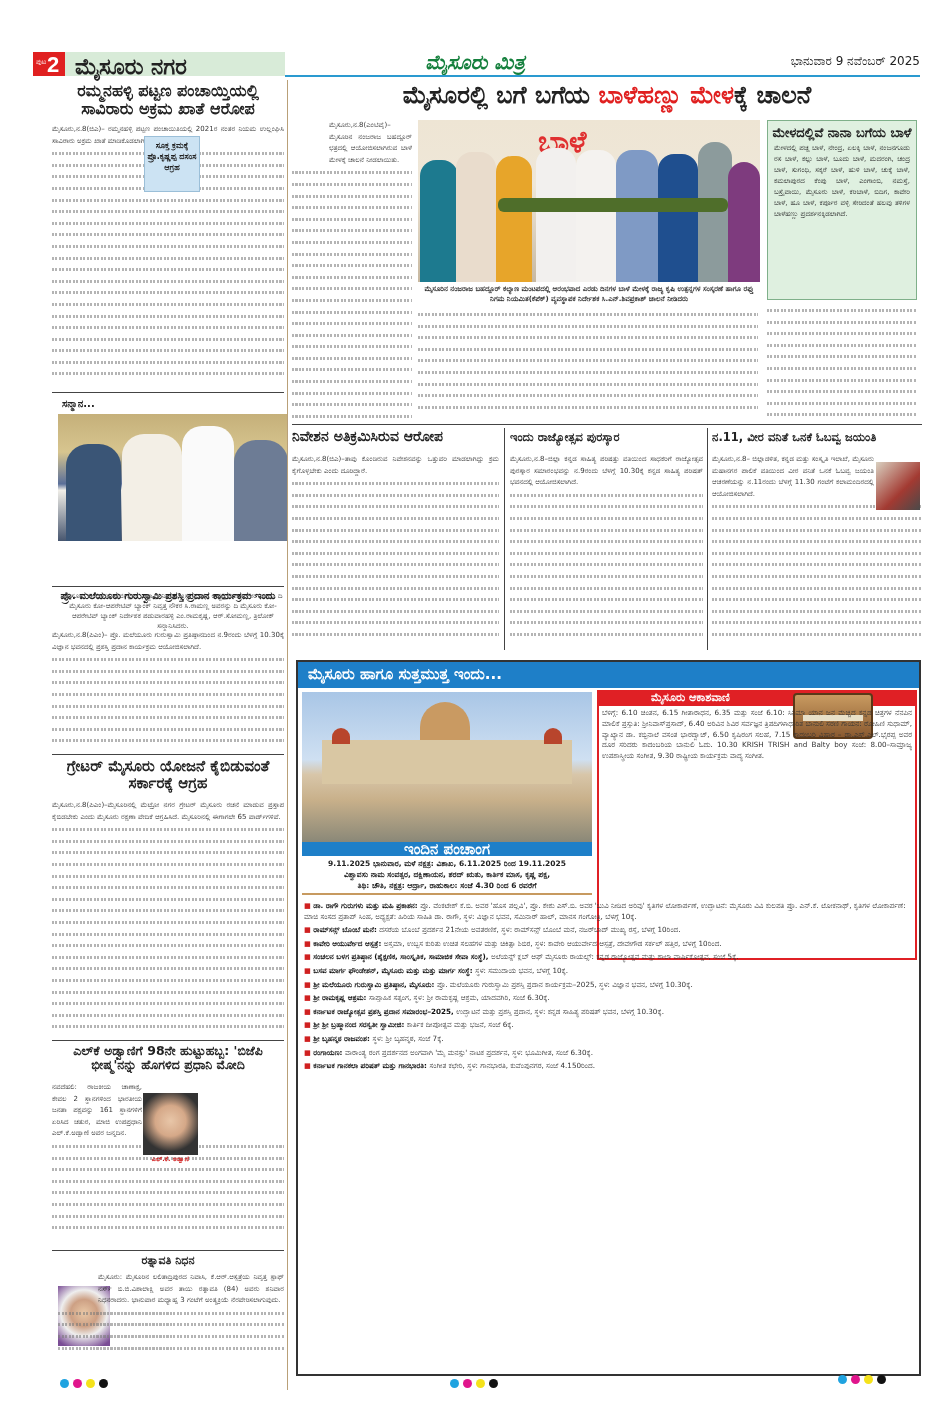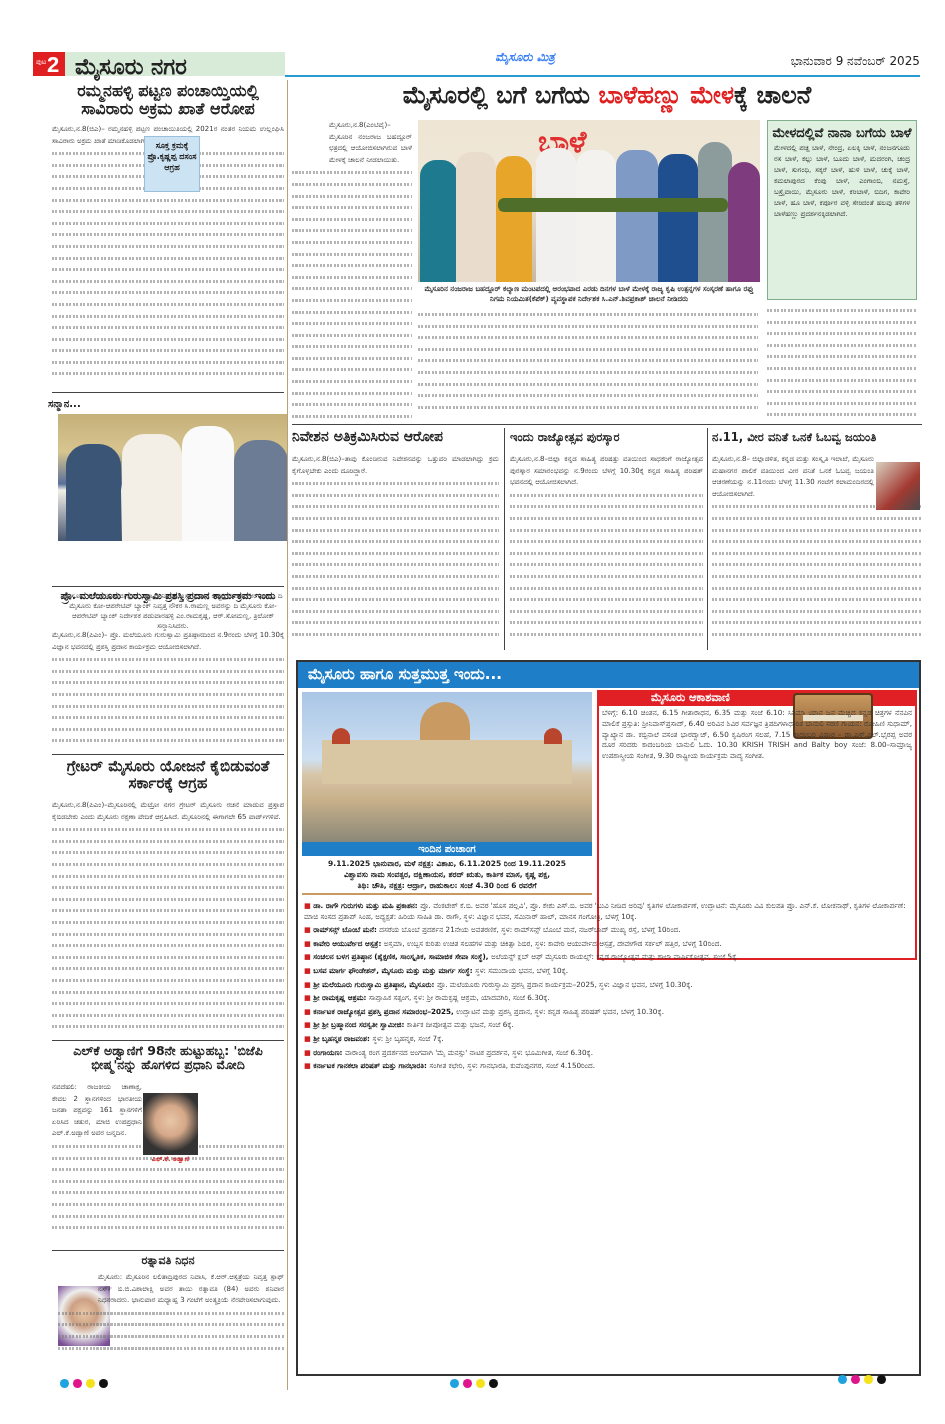--- a/index.html
+++ b/index.html
@@ -3,21 +3,21 @@
 <meta charset="utf-8">
 <style>
   * { box-sizing: border-box; margin: 0; padding: 0; }
   body { width: 945px; height: 1424px; background: #fff; font-family: "DejaVu Sans", sans-serif; color: #222; position: relative; overflow: hidden; }
   .abs { position: absolute; }
   .page-no { left: 33px; top: 52px; width: 32px; height: 24px; background: #e02020; color: #fff; }
   .page-no .pg-small { position: absolute; left: 3px; top: 6px; font-size: 7px; }
   .page-no .pg-big { position: absolute; left: 14px; top: 0px; font-size: 22px; font-weight: bold; font-family: "Liberation Sans", sans-serif; }
   .section-bar { left: 65px; top: 52px; width: 220px; height: 24px; background: #d8ebd8; }
   .section-bar span { position: absolute; left: 10px; top: 2px; font-size: 22px; font-weight: bold; }
-  .brand { left: 395px; top: 50px; width: 160px; height: 24px; text-align: right; color: #3b82f6; font-size: 12px; font-weight: bold; font-style: italic; }
+  .brand { left: 395px; top: 50px; width: 160px; height: 24px; text-align: center; color: #15803d; font-size: 20px; font-weight: bold; font-style: italic; }
   .date { left: 680px; top: 54px; width: 240px; text-align: right; font-size: 12px; }
   .blue-rule { left: 285px; top: 75px; width: 635px; height: 2px; background: #2a9ad0; }
   .hl-big { font-weight: bold; line-height: 1.15; }
   .textblock { font-size: 7px; line-height: 11.6px; color: #555; overflow: hidden; text-align: justify; }
   .textblock .ln { height: 11.6px; border-bottom: 0; background: repeating-linear-gradient(90deg, #777 0 2px, transparent 2px 3.5px); background-size: 100% 3px; background-repeat: no-repeat; background-position: 0 5px; opacity: .55; }
   .vline { width: 1px; background: #b9a078; }
   .hline { height: 1px; background: #444; }
   .photo { background: linear-gradient(135deg,#b89868,#d8c7a0 40%,#8a6d4a); }
   .caption { font-size: 7px; line-height: 10px; color: #333; text-align: center; }
   .boxed-quote { background: #cce3f3; border: 1px solid #9bbfd8; text-align: center; font-weight: bold; font-size: 10px; line-height: 13px; padding-top: 3px; }
@@ -66,21 +66,21 @@
     <div class="ln"></div>
     <div class="ln"></div>
     <div class="ln"></div>
     <div class="ln"></div>
     <div class="ln"></div>
     <div class="ln"></div>
   </div>
 <div class="abs boxed-quote" style="left:144px;top:136px;width:56px;height:56px;font-size:8px;line-height:11px;">ಸೂಕ್ತ ಕ್ರಮಕ್ಕೆ ಪ್ರೊ.ಕೃಷ್ಣಪ್ಪ ದಸಂಸ ಆಗ್ರಹ</div>
 <div class="abs hline" style="left:52px;top:392px;width:232px;"></div>
 
-<div class="abs" style="left:48px;top:398px;font-size:10px;font-weight:bold;">ಸನ್ಮಾನ...</div>
+<div class="abs" style="left:62px;top:398px;font-size:10px;font-weight:bold;">ಸನ್ಮಾನ...</div>
 <div class="abs photo" style="left:58px;top:414px;width:230px;height:127px;background:linear-gradient(180deg,#c5b07a 0%,#d7c58f 30%,#5a6f99 55%,#f0eee8 60%,#47566f 100%);">
   <div style="position:absolute;left:8px;top:30px;width:55px;height:97px;background:#3a5576;border-radius:22px 22px 0 0;"></div>
   <div style="position:absolute;left:64px;top:20px;width:60px;height:107px;background:#f3efe6;border-radius:22px 22px 0 0;"></div>
   <div style="position:absolute;left:124px;top:12px;width:52px;height:115px;background:#fafafa;border-radius:20px 20px 0 0;"></div>
   <div style="position:absolute;left:176px;top:26px;width:54px;height:101px;background:#6d7c95;border-radius:22px 22px 0 0;"></div>
 </div>
 <div class="abs caption" style="left:58px;top:543px;width:230px;margin-top:48px;">ಮೈಸೂರು ಕುಂಬಾರರ ಸಾರ್ವಜನಿಕ ವಿದ್ಯಾರ್ಥಿನಿಲಯ ಟ್ರಸ್ಟ್ ನೂತನ ಅಧ್ಯಕ್ಷ ಕುಂಬಾರಗೇರಿ ನಿವಾಸಿ, ದಿ ಮೈಸೂರು ಕೋ-ಆಪರೇಟಿವ್ ಬ್ಯಾಂಕ್ ನಿವೃತ್ತ ನೌಕರ ಸಿ.ರಾಮಣ್ಣ ಅವರನ್ನು ದಿ ಮೈಸೂರು ಕೋ-ಆಪರೇಟಿವ್ ಬ್ಯಾಂಕ್ ನಿರ್ದೇಶಕ ಪಡುವಾರಹಳ್ಳಿ ಎಂ.ರಾಮಕೃಷ್ಣ, ಆರ್.ಸೋಮಣ್ಣ, ತ್ರಿಲೋಕ್ ಸನ್ಮಾನಿಸಿದರು.</div>
 <div class="abs hline" style="left:52px;top:586px;width:232px;"></div>
 
 <div class="abs hl-big" style="left:52px;top:590px;width:232px;font-size:10px;text-align:center;">ಪ್ರೊ. ಮಲೆಯೂರು ಗುರುಸ್ವಾಮಿ ಪ್ರಶಸ್ತಿ ಪ್ರದಾನ ಕಾರ್ಯಕ್ರಮ ಇಂದು</div>
@@ -290,21 +290,21 @@
 </div>
 
 <div class="abs" style="left:302px;top:692px;width:290px;height:150px;background:linear-gradient(180deg,#a9c6e6 0%,#cfe0f2 45%,#d8c6a9 55%,#c8b08a 72%,#8a8878 100%);">
   <div style="position:absolute;left:118px;top:10px;width:50px;height:80px;background:#c99a62;border-radius:25px 25px 0 0;"></div>
   <div style="position:absolute;left:20px;top:48px;width:250px;height:44px;background:#d9c7a3;"></div>
   <div style="position:absolute;left:30px;top:36px;width:18px;height:16px;background:#b8452c;border-radius:9px 9px 0 0;"></div>
   <div style="position:absolute;left:242px;top:36px;width:18px;height:16px;background:#b8452c;border-radius:9px 9px 0 0;"></div>
 </div>
 
 <div class="abs blue-banner" style="left:302px;top:842px;width:290px;height:14px;">
-  <span style="display:block;text-align:center;font-size:10px;line-height:14px;font-weight:bold;">ಇಂದಿನ ಪಂಚಾಂಗ</span>
+  <span style="display:block;text-align:center;font-size:15px;line-height:14px;font-weight:bold;">ಇಂದಿನ ಪಂಚಾಂಗ</span>
 </div>
 <div class="abs" style="left:302px;top:858px;width:290px;font-size:7.5px;line-height:11px;text-align:center;font-weight:bold;color:#222;">
   <div>9.11.2025 ಭಾನುವಾರ, ಮಳೆ ನಕ್ಷತ್ರ: ವಿಶಾಖ, 6.11.2025 ರಿಂದ 19.11.2025</div>
   <div>ವಿಶ್ವಾವಸು ನಾಮ ಸಂವತ್ಸರ, ದಕ್ಷಿಣಾಯನ, ಶರದ್ ಋತು, ಕಾರ್ತಿಕ ಮಾಸ, ಕೃಷ್ಣ ಪಕ್ಷ,</div>
   <div>ತಿಥಿ: ಚೌತಿ, ನಕ್ಷತ್ರ: ಆರ್ದ್ರಾ, ರಾಹುಕಾಲ: ಸಂಜೆ 4.30 ರಿಂದ 6 ರವರೆಗೆ</div>
 </div>
 <div class="abs" style="left:302px;top:893px;width:290px;height:2px;background:#c79a60;"></div>
 
 <div class="abs red-box" style="left:597px;top:690px;width:320px;height:16px;">
   <span style="position:absolute;left:54px;top:1px;font-size:11px;font-weight:bold;">ಮೈಸೂರು ಆಕಾಶವಾಣಿ</span>

